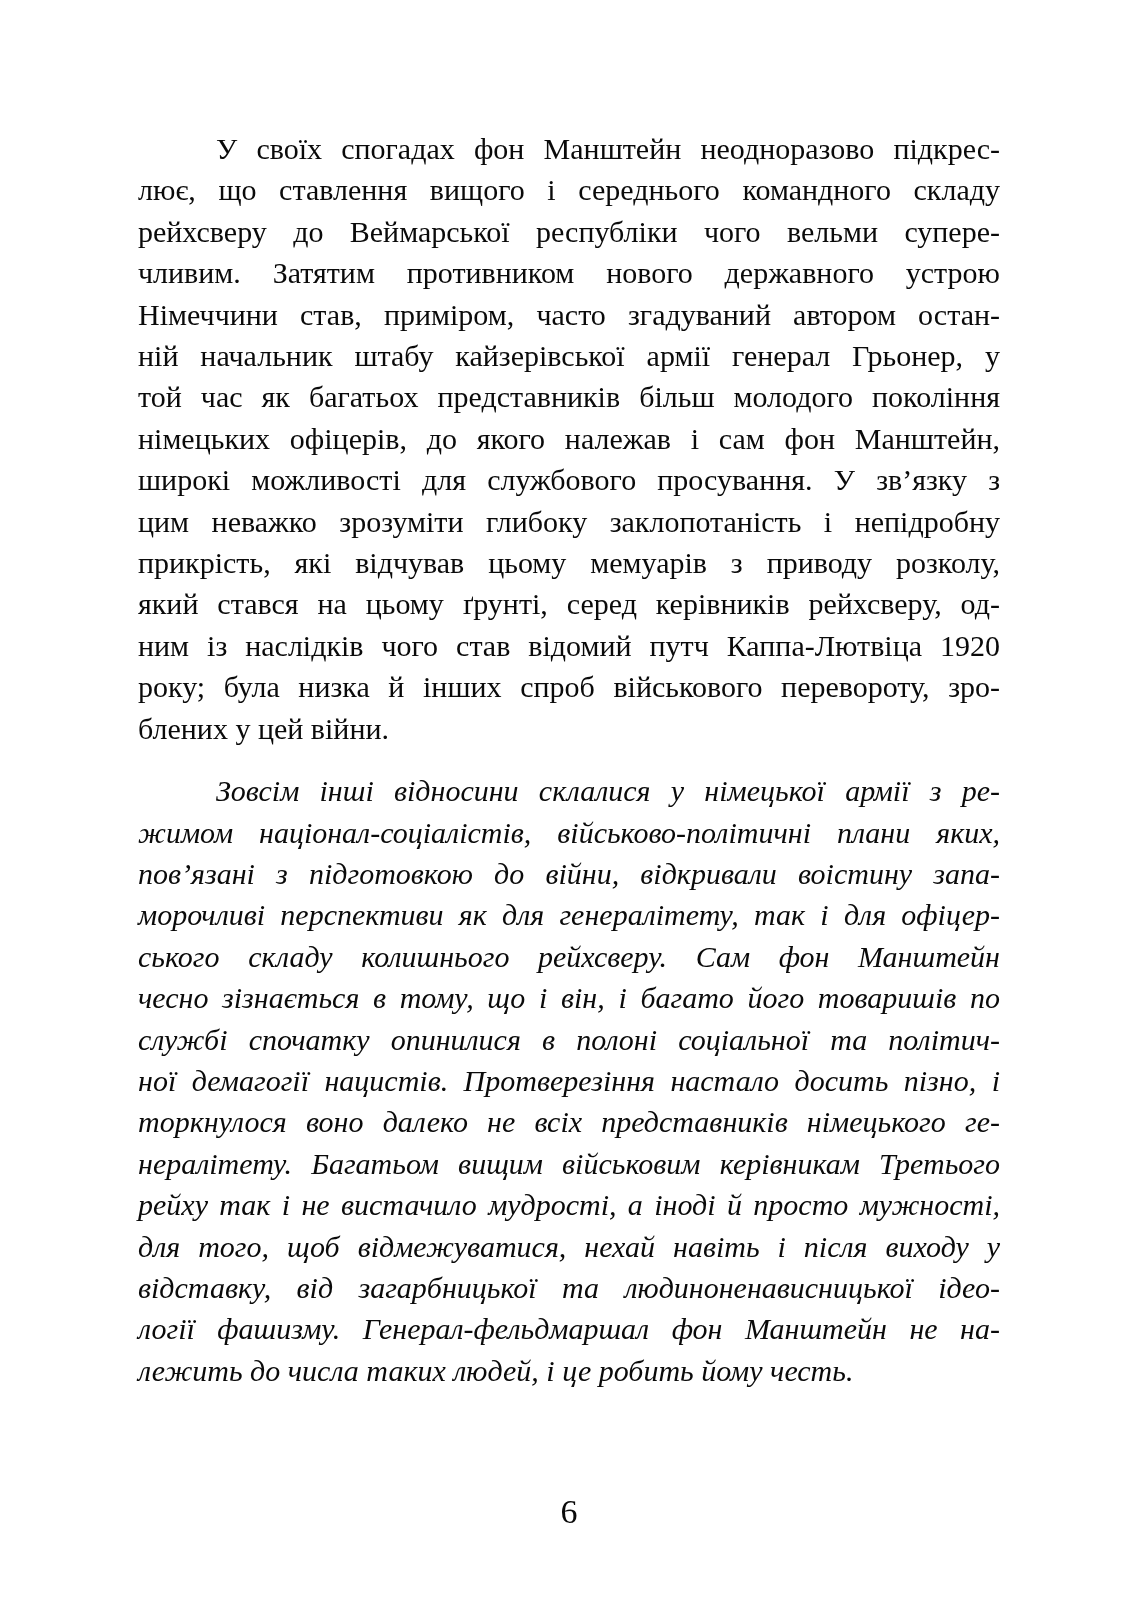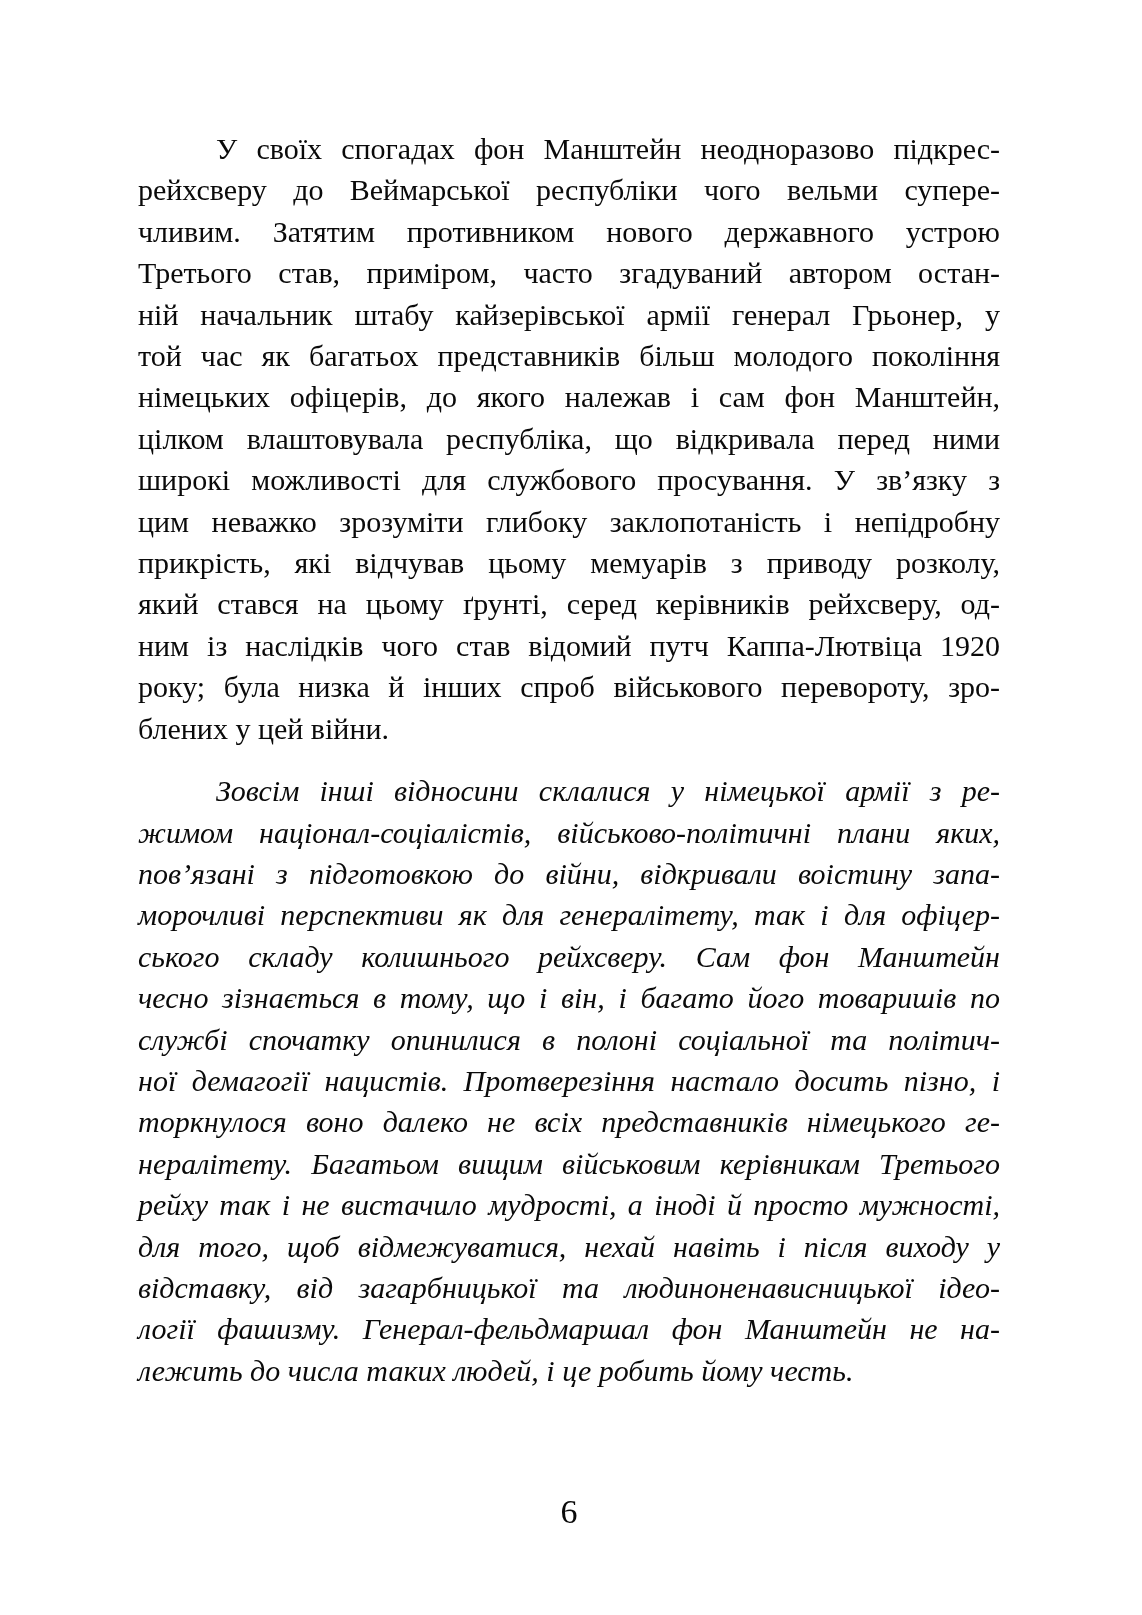--- a/index.html
+++ b/index.html
@@ -53,27 +53,27 @@
     line-height: 40px;
   }
 </style>
 </head>
 <body>
 
 <div class="page">
   <div class="text-block">
       <div class="para">
         <div class="line first">У своїх спогадах фон Манштейн неодноразово підкрес-</div>
+        <div class="line">лює, що ставлення вищого і середнього командного складу</div>
         <div class="line">рейхсверу до Веймарської республіки чого вельми супере-</div>
         <div class="line">чливим. Затятим противником нового державного устрою</div>
-        <div class="line">Третього став, приміром, часто згадуваний автором остан-</div>
+        <div class="line">Німеччини став, приміром, часто згадуваний автором остан-</div>
         <div class="line">ній начальник штабу кайзерівської армії генерал Грьонер, у</div>
         <div class="line">той час як багатьох представників більш молодого покоління</div>
         <div class="line">німецьких офіцерів, до якого належав і сам фон Манштейн,</div>
-        <div class="line">цілком влаштовувала республіка, що відкривала перед ними</div>
         <div class="line">широкі можливості для службового просування. У зв’язку з</div>
         <div class="line">цим неважко зрозуміти глибоку заклопотаність і непідробну</div>
         <div class="line">прикрість, які відчував цьому мемуарів з приводу розколу,</div>
         <div class="line">який стався на цьому ґрунті, серед керівників рейхсверу, од-</div>
         <div class="line">ним із наслідків чого став відомий путч Каппа-Лютвіца 1920</div>
         <div class="line">року; була низка й інших спроб військового перевороту, зро-</div>
         <div class="line last">блених у цей війни.</div>
       </div>
       <div class="para">
         <div class="line first">Зовсім інші відносини склалися у німецької армії з ре-</div>

